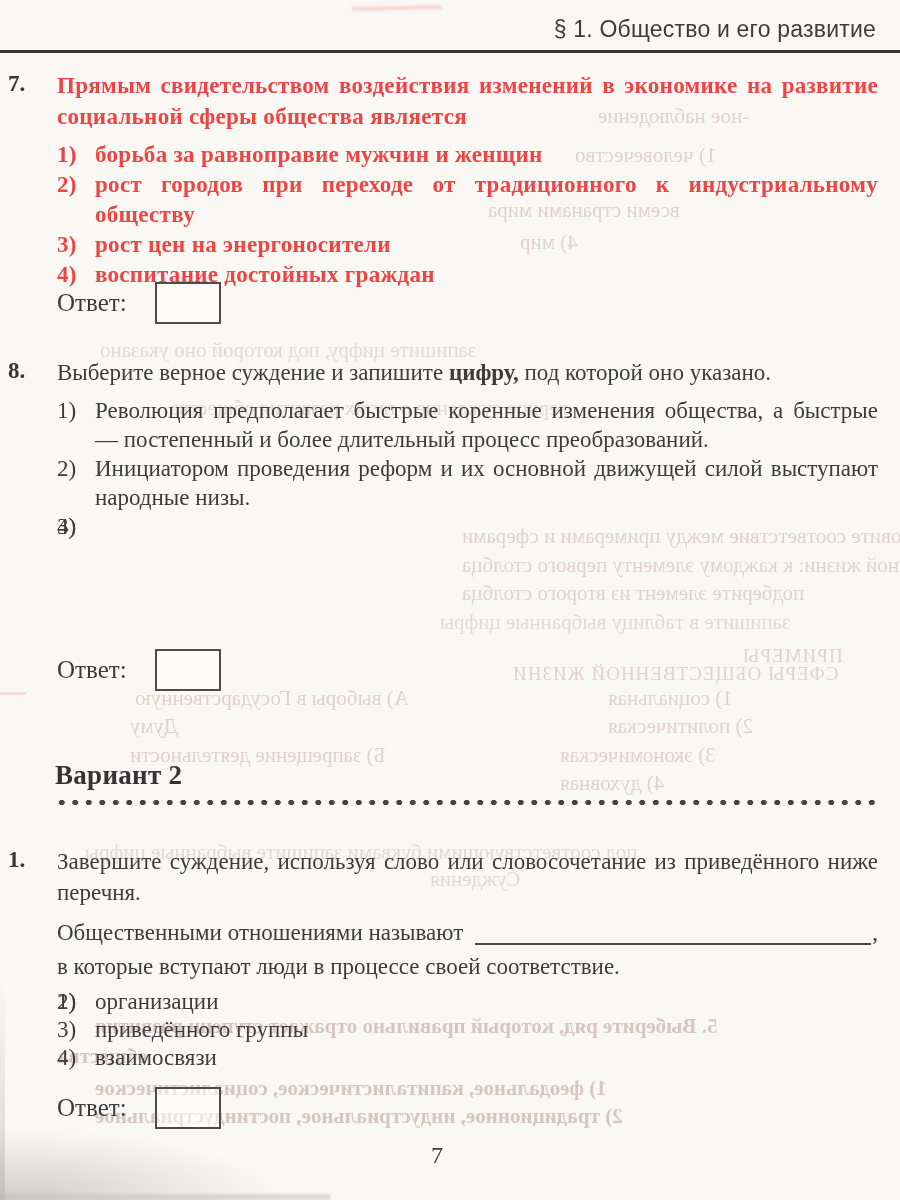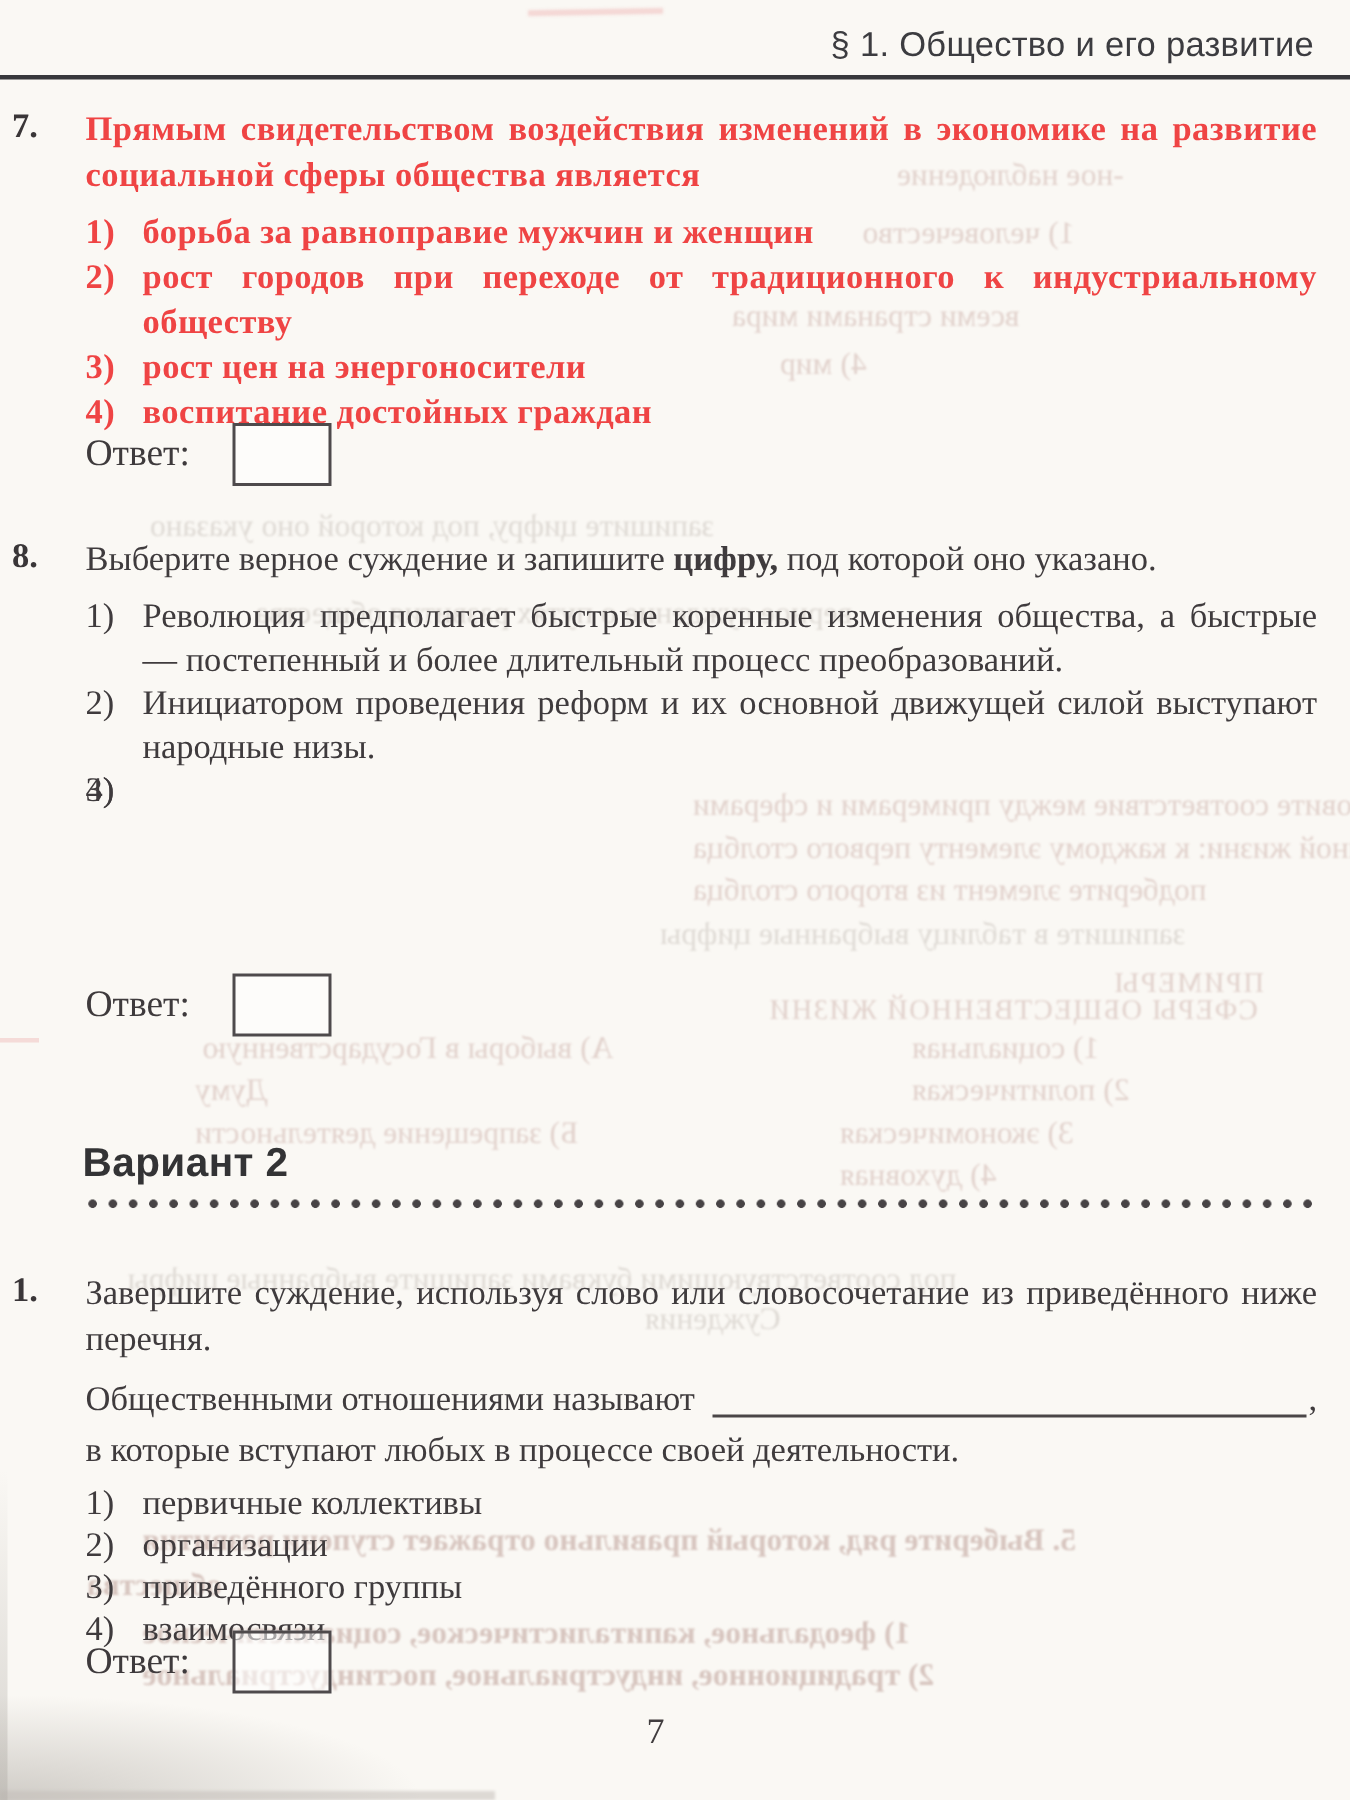--- a/index.html
+++ b/index.html
@@ -33,21 +33,21 @@
   
   .answer-row{position:absolute;left:57px;display:flex;align-items:center;}
   .answer-label{font-size:25px;color:#3e3a3c;}
   .answer-box{
     margin-left:28px;width:62px;height:38px;
     border:2px solid #4e4a4c;background:rgba(255,255,255,.55);
   }
   
   .variant{
     position:absolute;left:55px;top:760px;
-    font-family:Liberation Sans, sans-serif;
+    font-family:Liberation Serif, serif;
     font-weight:700;font-size:27px;color:#333335;letter-spacing:.3px;
   }
   .dots{
     position:absolute;left:55px;right:25px;top:799px;height:7px;
     background-image:radial-gradient(circle,#474345 2.6px,rgba(0,0,0,0) 3px);
     background-size:13.5px 7px;background-repeat:repeat-x;background-position:0 50%;
   }
   
   .fill-row{display:flex;align-items:flex-end;font-size:23px;line-height:34px;justify-content:center;}
   .blank{flex:1;min-width:200px;border-bottom:2px solid #4a4647;margin:0 1px 5px 12px;}
@@ -179,25 +179,24 @@
 
     <div class="q v2q1" style="top:846px">
       <span class="qnum">1.</span>
       <div class="qbody">
         <p class="stem">Завершите суждение, используя слово или словосочетание из приведённого ниже перечня.</p>
         <div class="fill-row">
           <span>Общественными отношениями называют</span>
           <span class="blank"></span>
           <span>,</span>
         </div>
-        <p class="after-line">в которые вступают любых в процессе своей деятельности.</p>
+        <p class="after-line">в которые вступают люди в процессе своей соответствие.</p>
         <div class="opts">
           <div class="opt">
             <span class="onum">1)</span>
-            <span>первичные коллективы</span>
           </div>
           <div class="opt">
             <span class="onum">2)</span>
             <span>организации</span>
           </div>
           <div class="opt">
             <span class="onum">3)</span>
             <span>приведённого группы</span>
           </div>
           <div class="opt">

